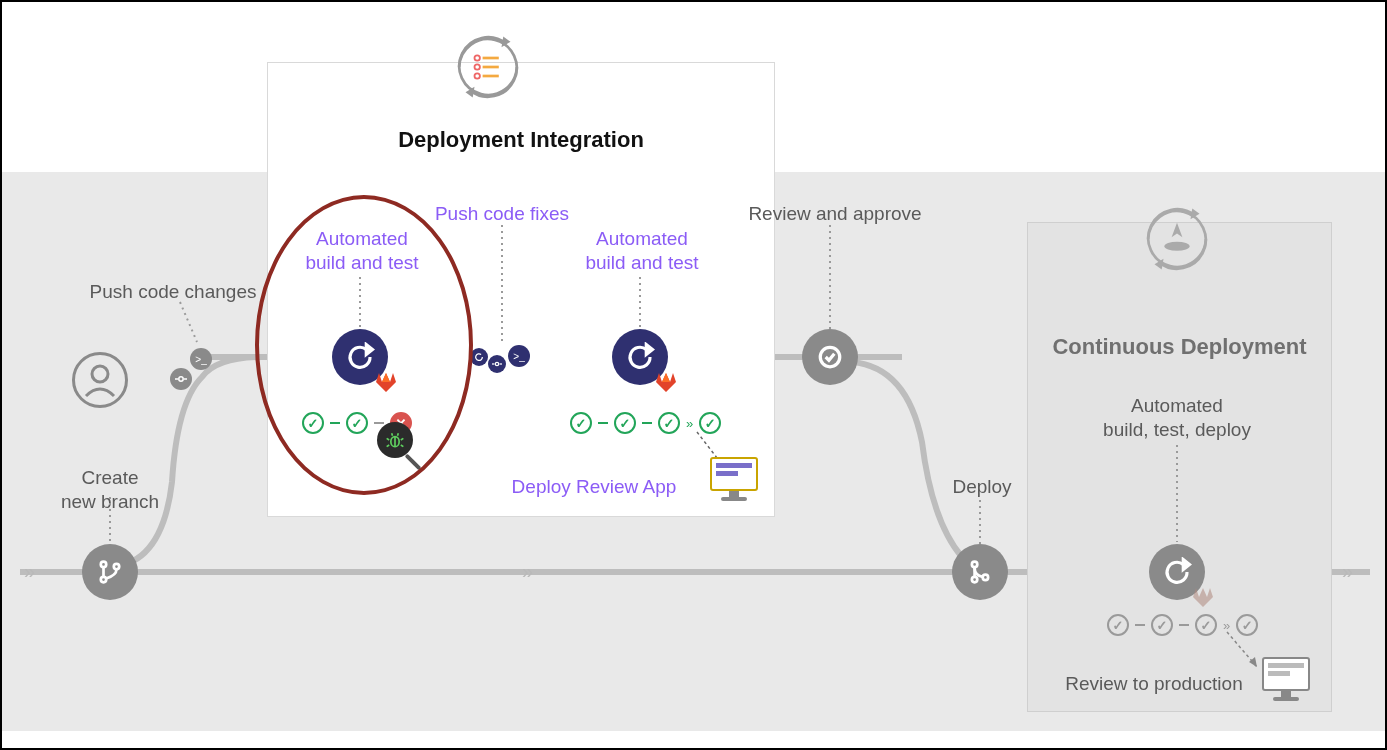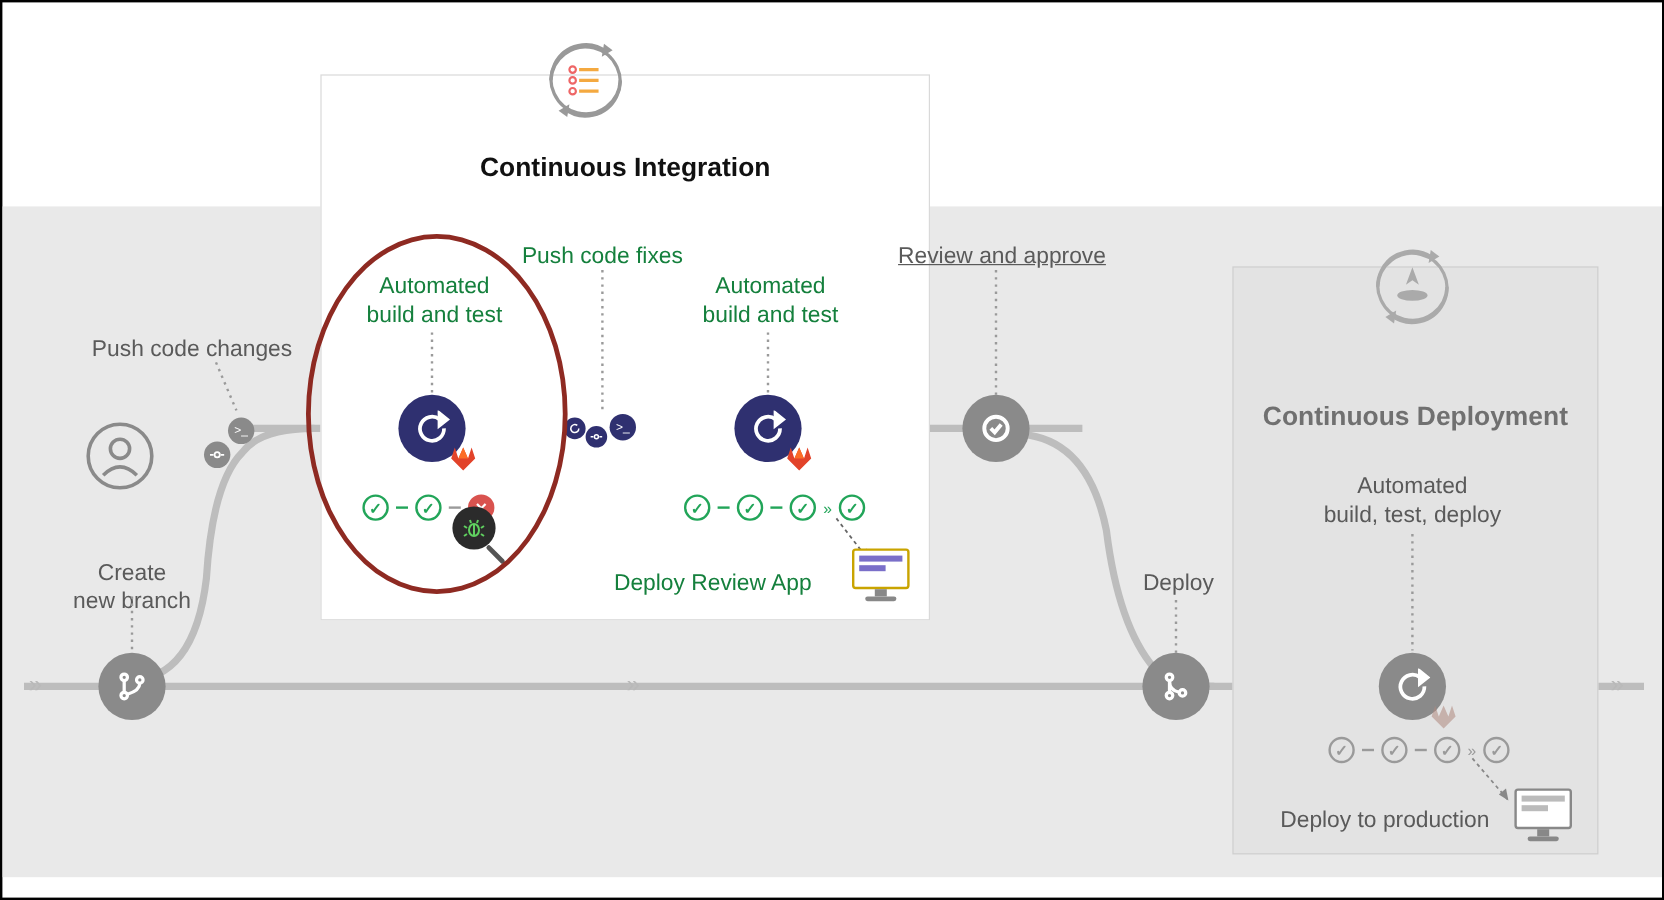--- a/index.html
+++ b/index.html
@@ -58,21 +58,21 @@
     font-weight: 600;
     color: #707070;
   }
   .label {
     position: absolute;
     color: #5a5a5a;
     font-size: 19px;
     text-align: center;
     line-height: 1.25;
   }
-  .label-dark { color: #15803d; }
+  .label-dark { color: #8b5cf6; }
   .svglayer { position:absolute; top:0; left:0; }
 
   
   .big-node {
     position: absolute;
     width: 56px; height: 56px;
     border-radius: 50%;
     display: flex; align-items: center; justify-content: center;
   }
   .navy { background:#2f3070; color:#fff; }
@@ -202,33 +202,33 @@
 
 <svg class="toparrow" style="left:1130px; top:192px;" viewBox="0 0 100 100">
   <path d="M 18 50 A 32 32 0 1 1 30 76" stroke="#aaa" stroke-width="3" fill="none"></path>
   <polygon points="25,78 35,72 33,84" fill="#aaa"></polygon>
   <path d="M 82 50 A 32 32 0 1 1 70 24" stroke="#aaa" stroke-width="3" fill="none"></path>
   <polygon points="75,22 65,28 67,16" fill="#aaa"></polygon>
   <path d="M50 32 L56 48 L50 44 L44 48 Z" fill="#aaa"></path>
   <ellipse cx="50" cy="58" rx="14" ry="5" fill="#aaa"></ellipse>
 </svg>
 
-<div class="ci-title">Continuous Integration</div>
+<div class="ci-title">Deployment Integration</div>
 <div class="cd-title">Continuous Deployment</div>
 
 <div class="label" style="left:48px; top:464px; width:120px;">Create<br>new branch</div>
-<div class="label" style="left:68px; top:278px; width:180px;">Push code changes</div>
+<div class="label" style="left:81px; top:278px; width:180px;">Push code changes</div>
 <div class="label label-dark" style="left:290px; top:225px; width:140px;">Automated<br>build and test</div>
 <div class="label label-dark" style="left:420px; top:200px; width:160px;">Push code fixes</div>
 <div class="label label-dark" style="left:570px; top:225px; width:140px;">Automated<br>build and test</div>
 <div class="label label-dark" style="left:492px; top:473px; width:200px;">Deploy Review App</div>
-<div class="label" style="left:738px; top:200px; width:190px;text-decoration:underline;">Review and approve</div>
+<div class="label" style="left:738px; top:200px; width:190px;">Review and approve</div>
 <div class="label" style="left:940px; top:473px; width:80px;">Deploy</div>
 <div class="label" style="left:1070px; top:392px; width:210px;">Automated<br>build, test, deploy</div>
-<div class="label" style="left:1047px; top:670px; width:210px;">Deploy to production</div>
+<div class="label" style="left:1047px; top:670px; width:210px;">Review to production</div>
 
 <svg class="svglayer" width="1387" height="750">
   <line x1="108" y1="495" x2="108" y2="545" stroke="#9a9a9a" stroke-width="2" stroke-dasharray="2 4"></line>
   <line x1="178" y1="300" x2="195" y2="340" stroke="#9a9a9a" stroke-width="2" stroke-dasharray="2 4"></line>
   <line x1="358" y1="275" x2="358" y2="325" stroke="#9a9a9a" stroke-width="2" stroke-dasharray="2 4"></line>
   <line x1="500" y1="223" x2="500" y2="340" stroke="#9a9a9a" stroke-width="2" stroke-dasharray="2 4"></line>
   <line x1="638" y1="275" x2="638" y2="325" stroke="#9a9a9a" stroke-width="2" stroke-dasharray="2 4"></line>
   <line x1="828" y1="223" x2="828" y2="330" stroke="#9a9a9a" stroke-width="2" stroke-dasharray="2 4"></line>
   <line x1="978" y1="498" x2="978" y2="545" stroke="#9a9a9a" stroke-width="2" stroke-dasharray="2 4"></line>
   <line x1="1175" y1="443" x2="1175" y2="540" stroke="#9a9a9a" stroke-width="2" stroke-dasharray="2 4"></line>

